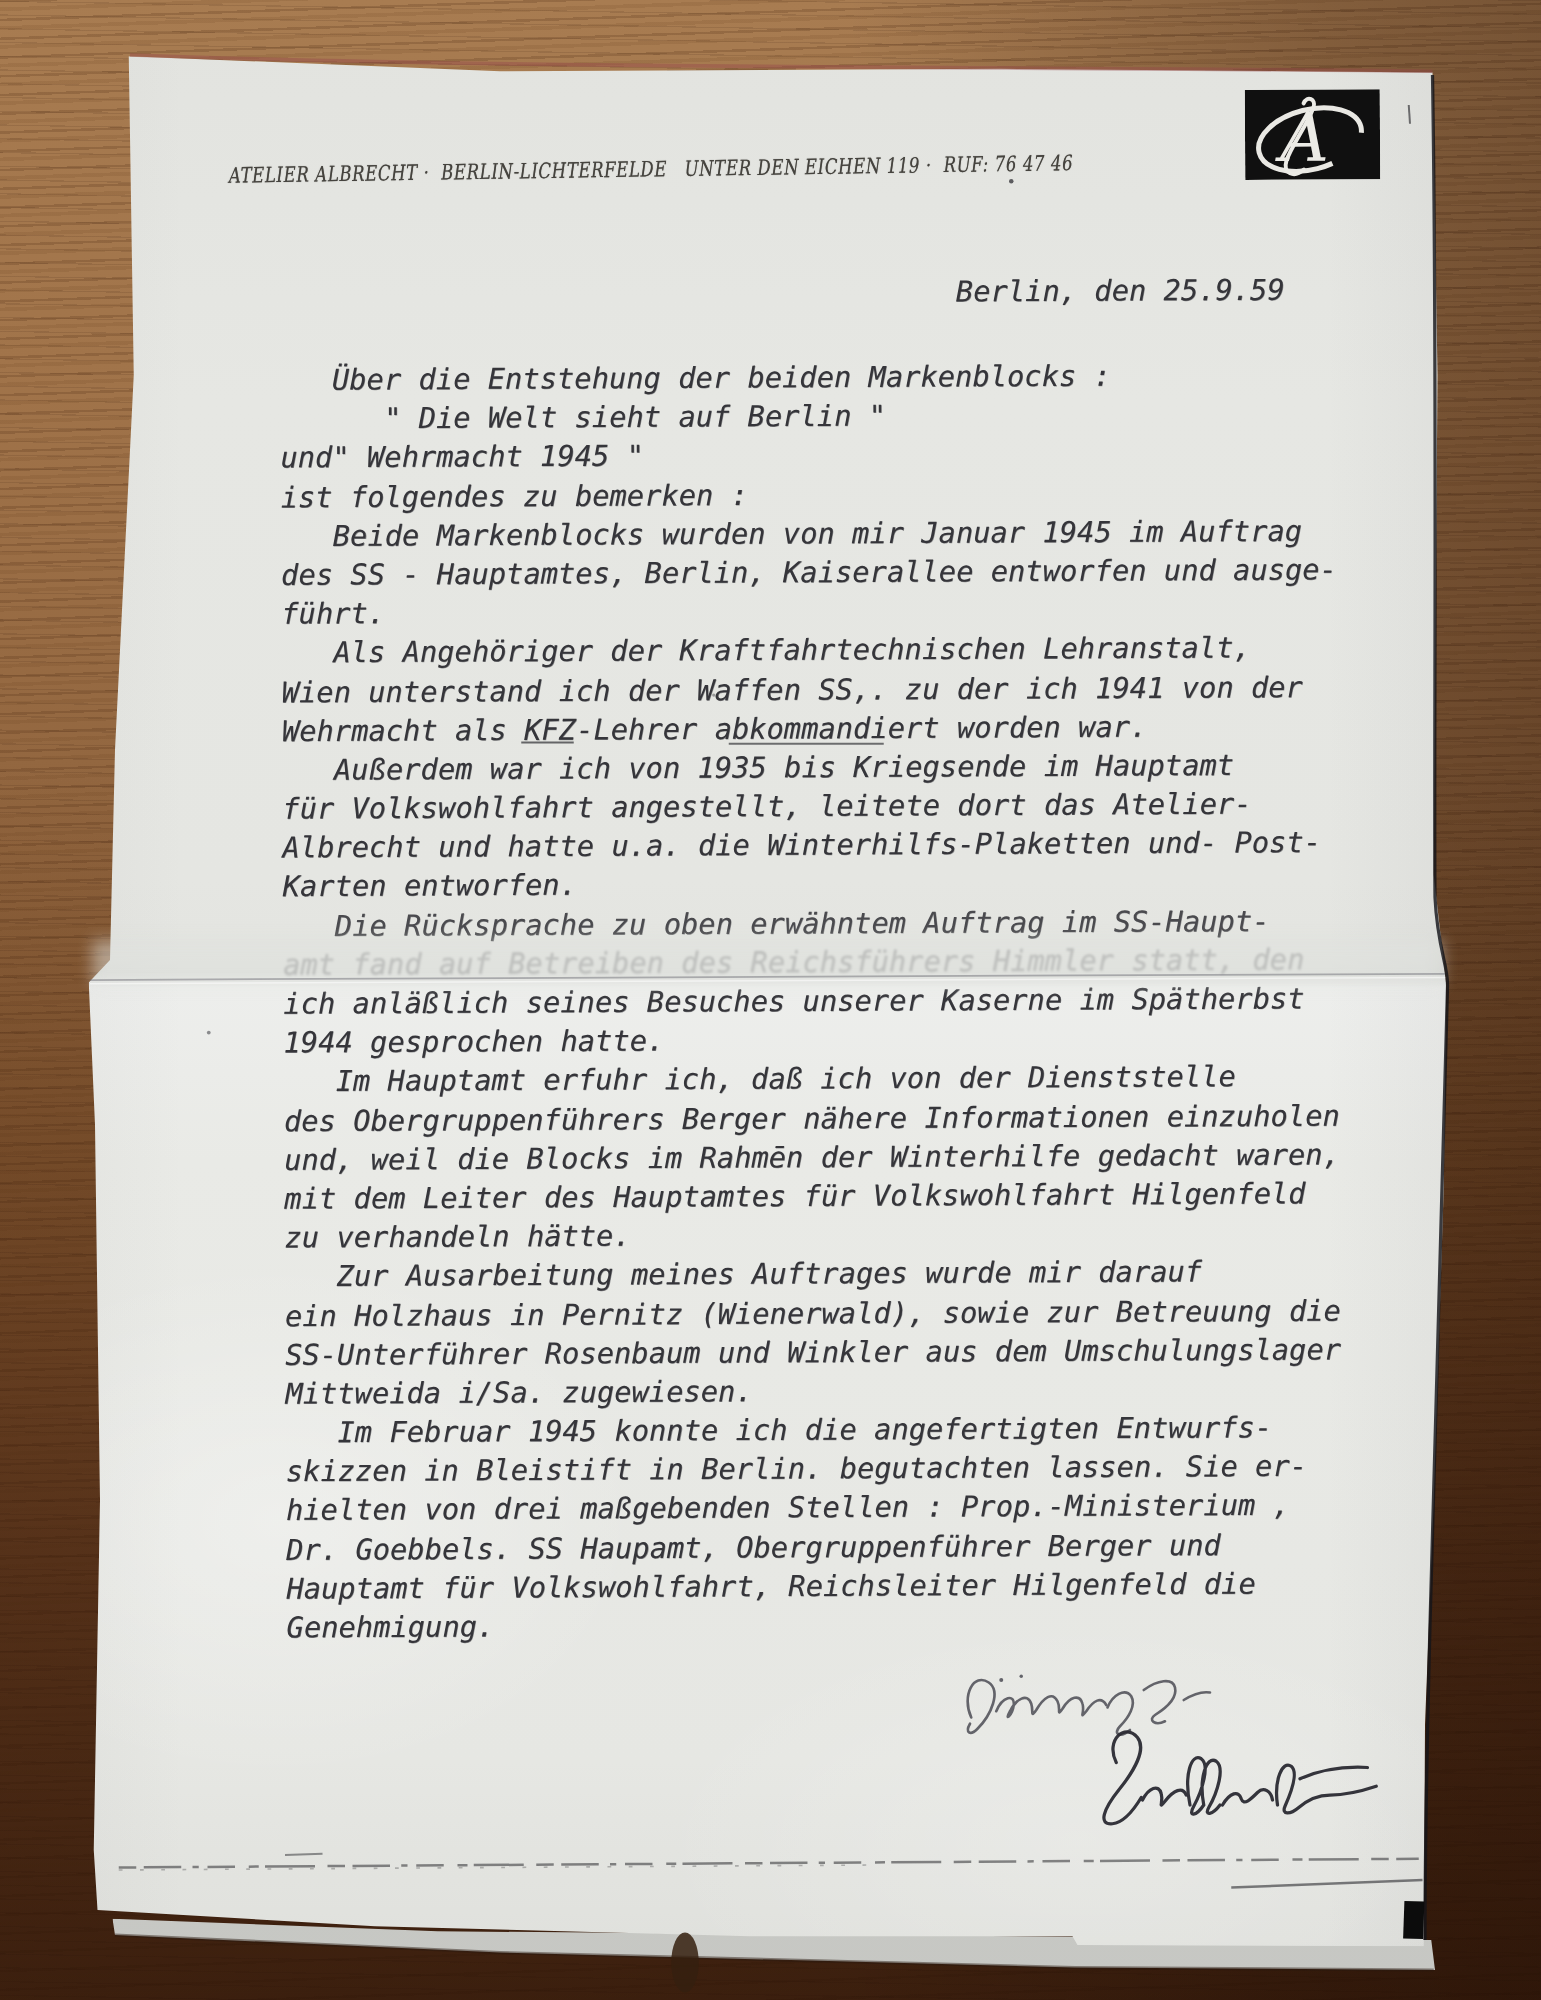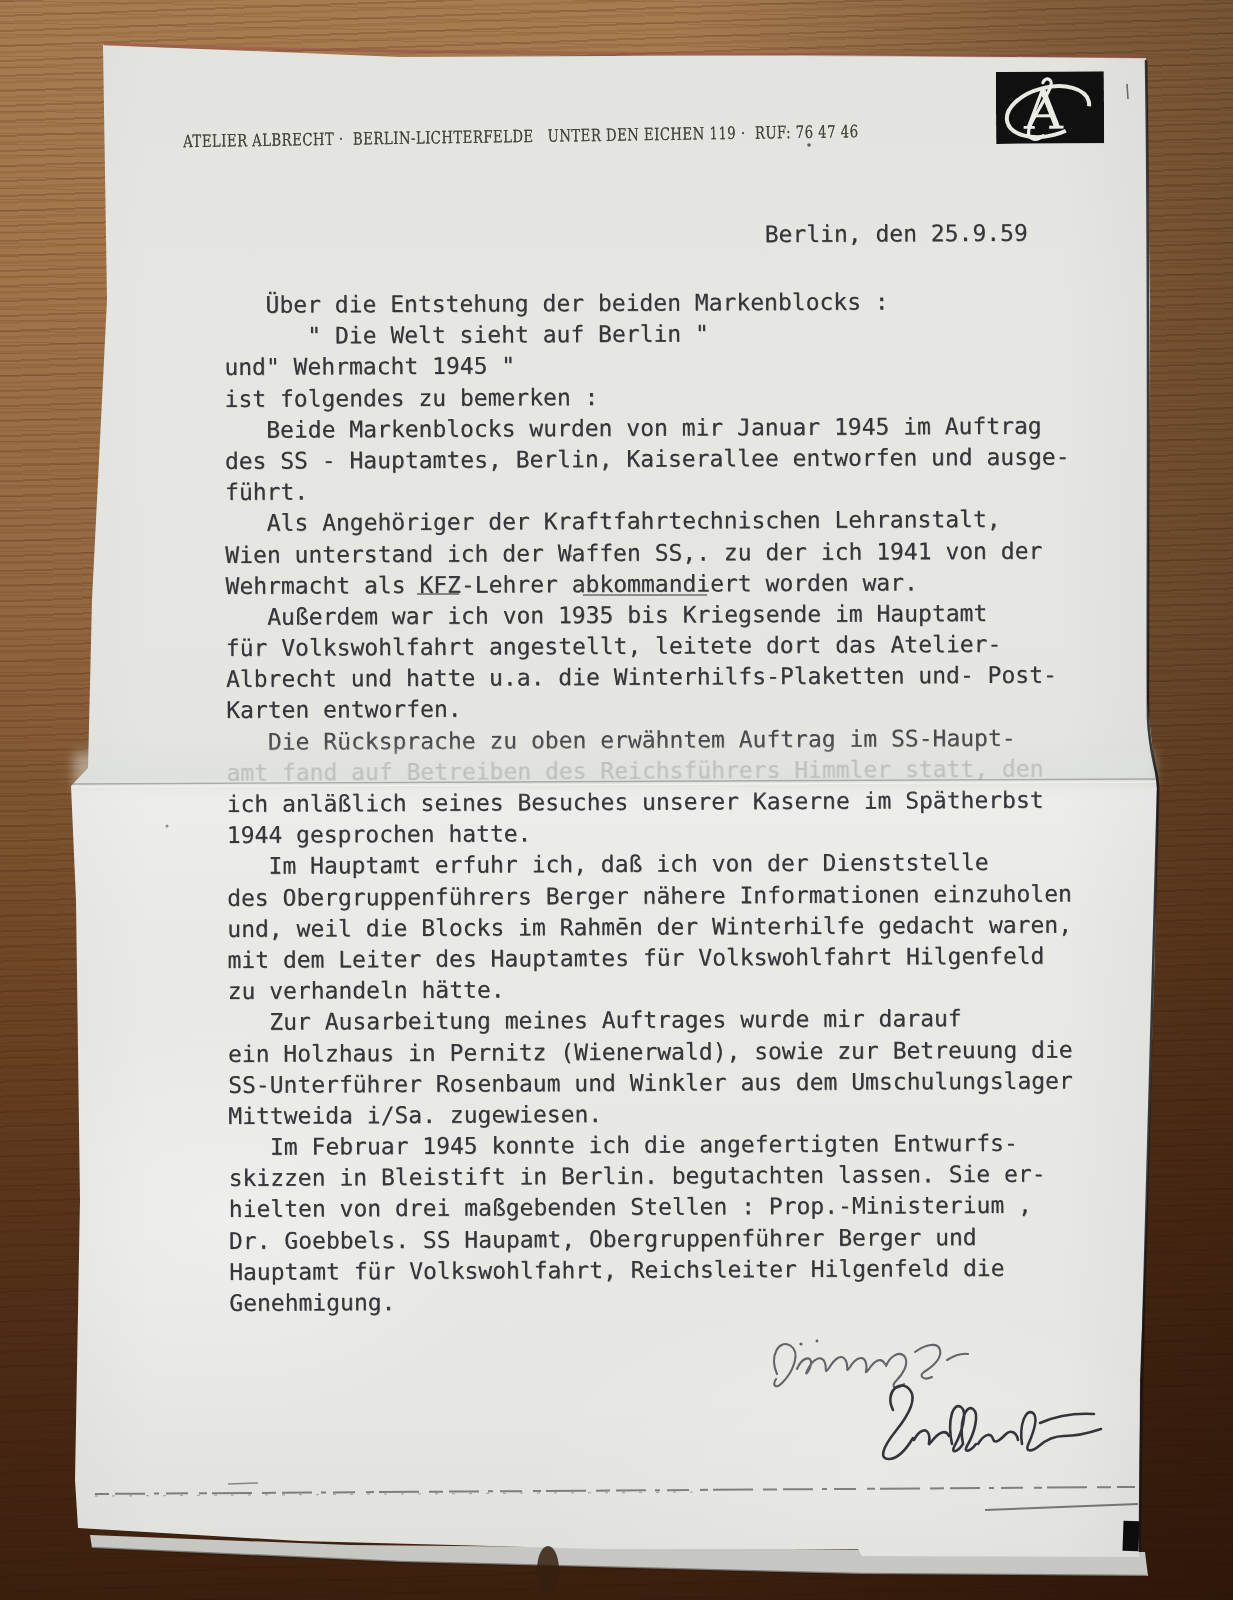--- a/index.html
+++ b/index.html
@@ -20,20 +20,21 @@
     clip-path:polygon(90px 1535px,350px 1545px,1145px 1552px,1148px 1576px,860px 1574px,400px 1562px,92px 1548px);
   }
   .paper{
     position:absolute;inset:0;z-index:2;
     clip-path:polygon(103px 45px,400px 57px,800px 55px,1146px 58px,1150px 300px,1147px 700px,1157px 788px,1155px 950px,1147px 1200px,1140px 1380px,1139px 1557px,862px 1556px,858px 1549px,600px 1549px,300px 1541px,78px 1528px,75px 1480px,80px 1200px,76px 900px,71px 786px,88px 768px,92px 600px,107px 300px);
     background-image:
       radial-gradient(ellipse 420px 300px at 18% 76%, rgba(255,255,255,0.30), rgba(255,255,255,0) 70%),
       radial-gradient(ellipse 500px 260px at 70% 92%, rgba(255,255,255,0.18), rgba(255,255,255,0) 70%),
       linear-gradient(to right, rgba(90,90,95,0.06), rgba(0,0,0,0) 12%, rgba(0,0,0,0) 86%, rgba(70,70,80,0.08)),
       linear-gradient(to bottom, #e2e3df 0%, #e6e7e3 20%, #e5e6e2 44%, #e4e5e1 46.5%, #dbddd9 48.6%, #edeeec 49.4%, #e9eae6 58%, #e6e7e3 88%, #e0e1dd 97%, #d8d9d5 100%);
+    font-style: italic;
   }
   .content{position:absolute;inset:0;transform:rotate(-0.3deg);transform-origin:600px 300px;}
   .letterhead{
     position:absolute;left:184px;top:129px;
     font-family:"DejaVu Serif",serif;font-size:17px;letter-spacing:0.6px;
     color:#45433e;white-space:pre;
     transform:rotate(-0.55deg) scaleX(0.78);transform-origin:left center;
     text-shadow:0 0 0.7px rgba(60,58,52,0.7);
   }
   .logo{position:absolute;left:997px;top:74px;width:108px;height:72px;}

